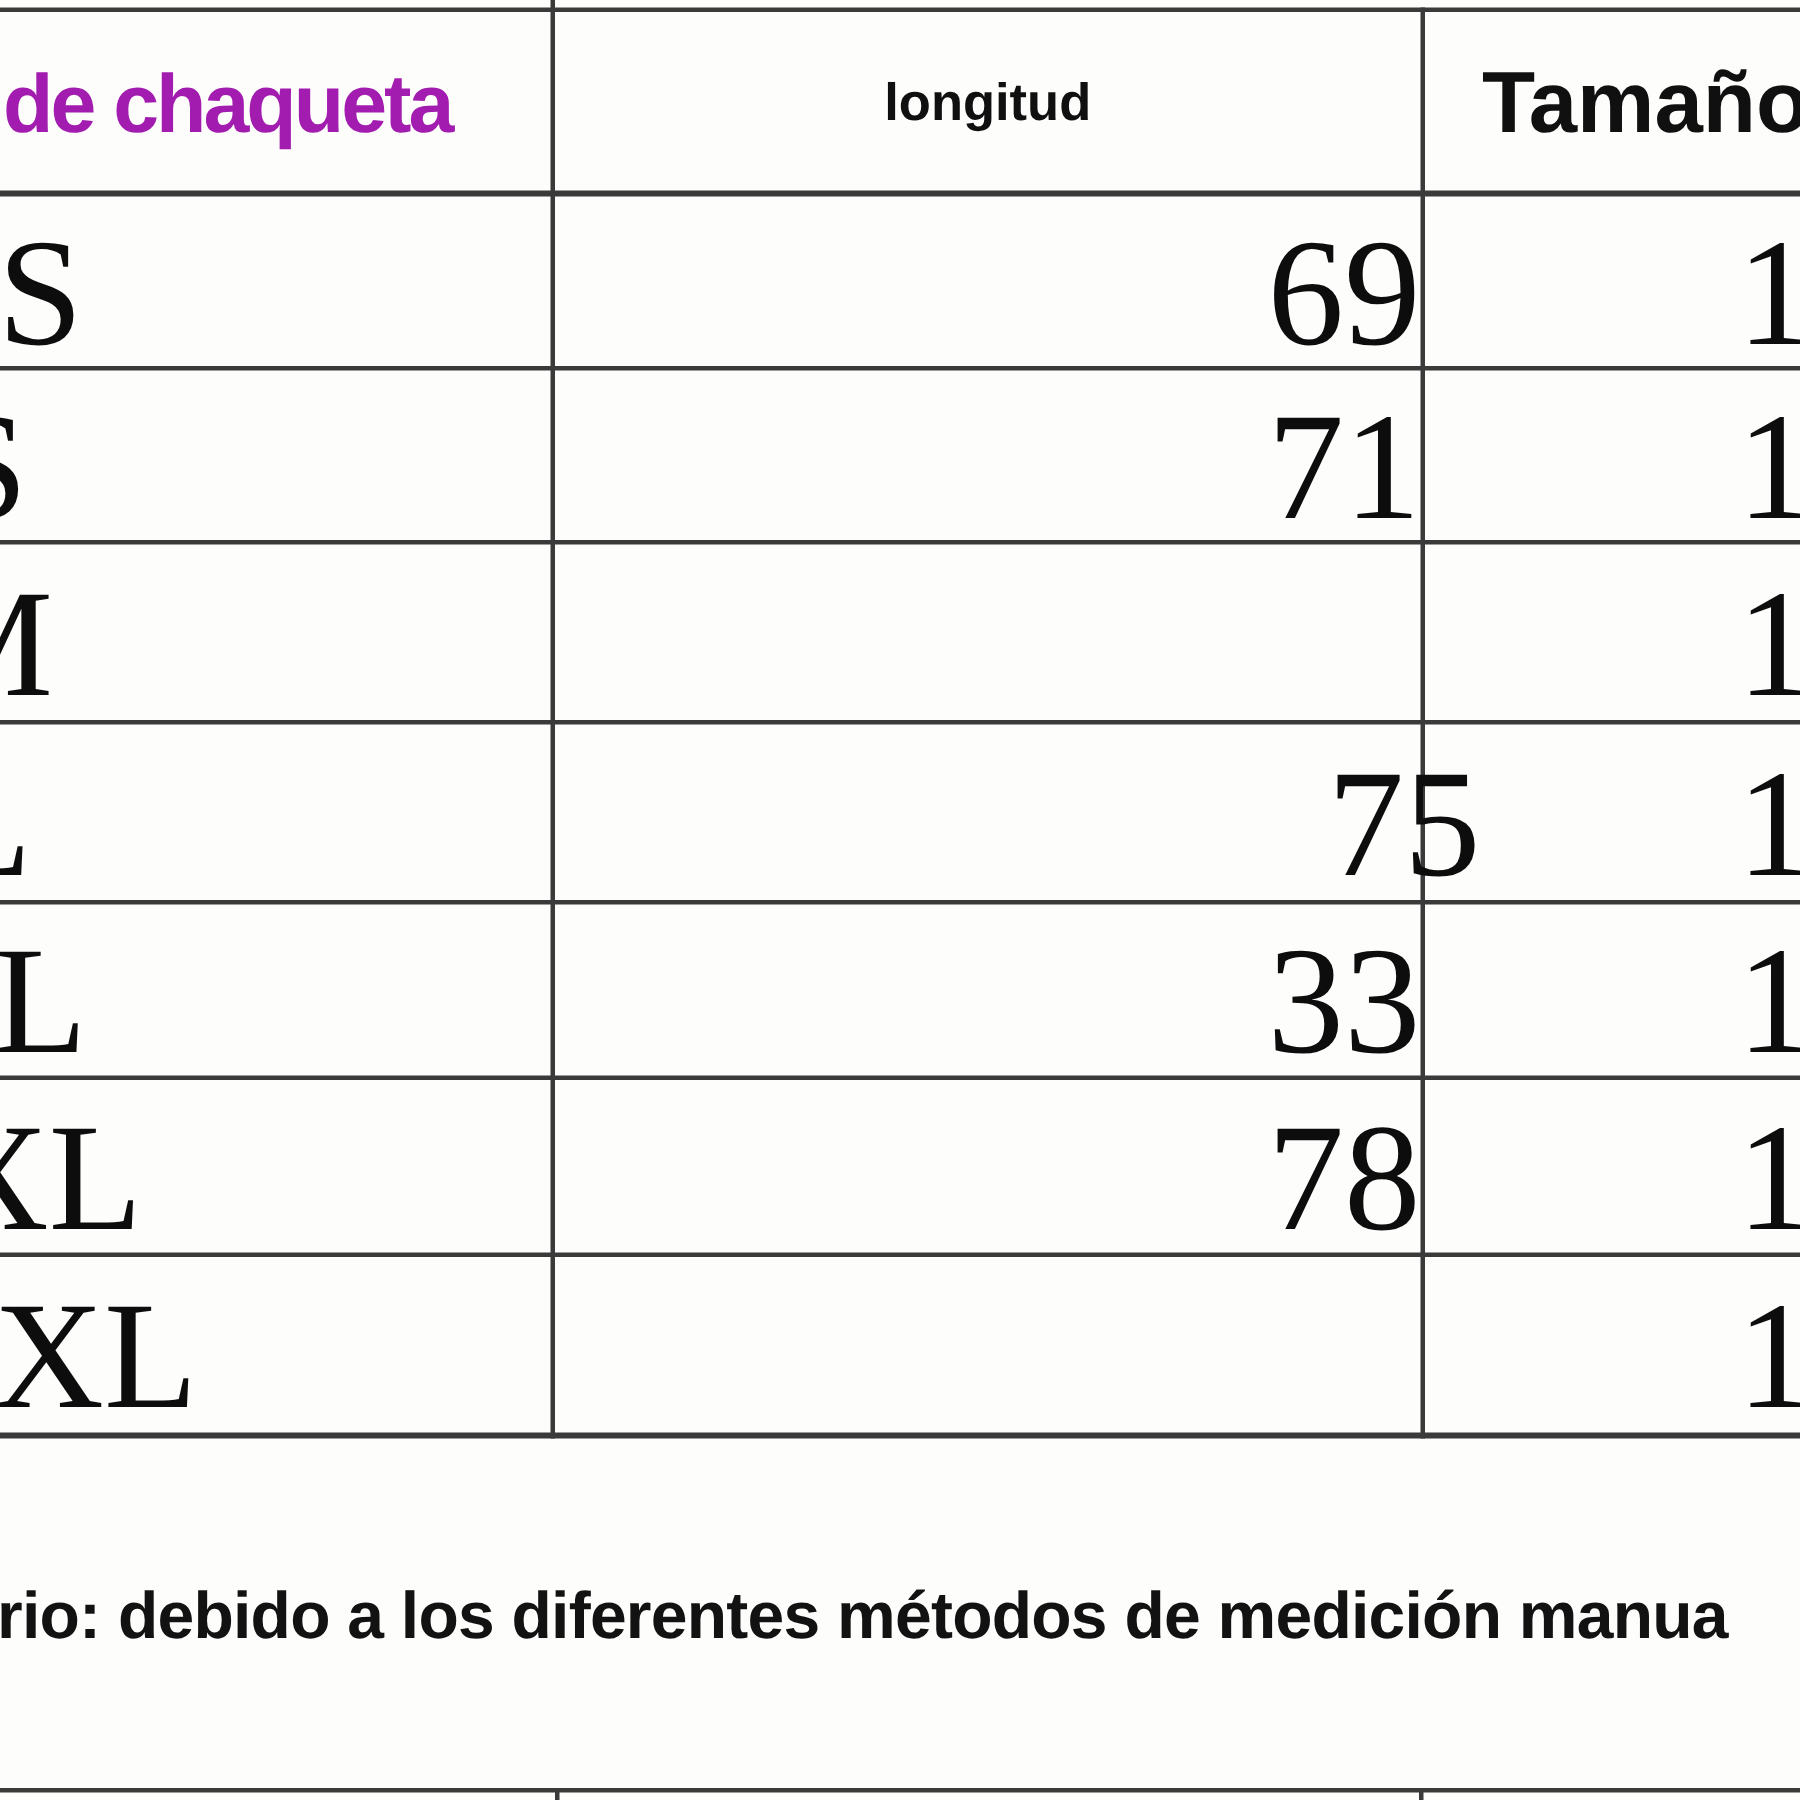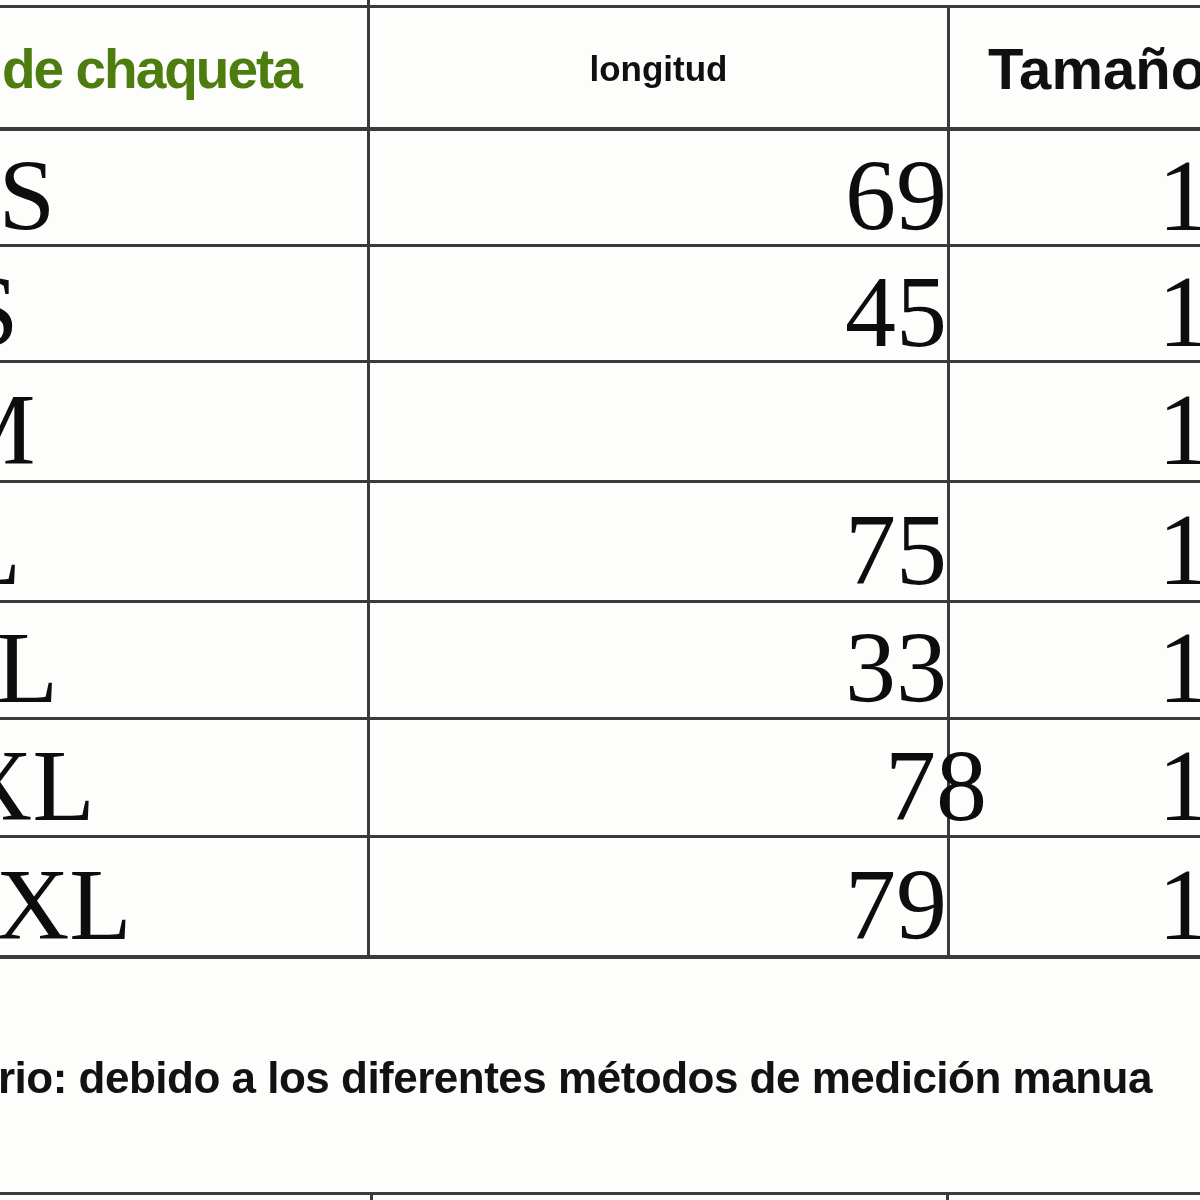--- a/index.html
+++ b/index.html
@@ -9,21 +9,21 @@
     background:#fdfdfc;
     font-family:"Liberation Sans","DejaVu Sans",sans-serif;
     color:#141414;
   }
   
   .hl{position:absolute;left:0;width:1200px;height:3px;background:#3a3a3a;}
   .vl{position:absolute;width:3px;background:#3a3a3a;}
   
   .hcell{position:absolute;top:10px;height:117px;display:flex;align-items:center;}
   .hcell-size{left:0;width:367px;padding-left:2px;
-    font-weight:bold;font-size:55px;letter-spacing:-2px;white-space:nowrap;color:#4d7c0f;}
+    font-weight:bold;font-size:55px;letter-spacing:-2px;white-space:nowrap;color:#a21caf;}
   .hcell-length{left:370px;width:577px;justify-content:center;text-align:center;
     font-weight:bold;font-size:35px;line-height:45px;color:#101010;}
   .hcell-bust{left:950px;width:260px;padding-left:38px;
     font-weight:bold;font-size:58px;white-space:nowrap;color:#101010;}
   
   .serif{
     position:absolute;
     font-family:"Liberation Serif","DejaVu Serif",serif;
     font-size:102px;color:#0d0d0d;white-space:nowrap;
     transform:translateY(8px);
@@ -64,40 +64,39 @@
   </div>
   <div class="hcell hcell-bust">
     <span>Tamaño</span>
   </div>
 
   <div class="serif size-cell" style="top:131px;line-height:113px;">XS</div>
   <div class="serif len-cell" style="top:131px;line-height:113px;">69</div>
   <div class="serif bust-cell" style="top:131px;line-height:113px;">1</div>
 
   <div class="serif size-cell" style="top:247px;line-height:113px;">S</div>
-  <div class="serif len-cell" style="top:247px;line-height:113px;">45</div>
+  <div class="serif len-cell" style="top:247px;line-height:113px;">71</div>
   <div class="serif bust-cell" style="top:247px;line-height:113px;">1</div>
 
   <div class="serif size-cell" style="top:363px;line-height:117px;">M</div>
   <div class="serif bust-cell" style="top:363px;line-height:117px;">1</div>
 
   <div class="serif size-cell" style="top:483px;line-height:117px;">L</div>
-  <div class="serif len-cell" style="top:483px;line-height:117px;">75</div>
+  <div class="serif len-cell" style="top:483px;line-height:117px;padding-left:40px;">75</div>
   <div class="serif bust-cell" style="top:483px;line-height:117px;">1</div>
 
   <div class="serif size-cell" style="top:603px;line-height:114px;">XL</div>
   <div class="serif len-cell" style="top:603px;line-height:114px;">33</div>
   <div class="serif bust-cell" style="top:603px;line-height:114px;">1</div>
 
   <div class="serif size-cell" style="top:720px;line-height:115px;">XXL</div>
-  <div class="serif len-cell" style="top:720px;line-height:115px;margin-left:40px;">78</div>
+  <div class="serif len-cell" style="top:720px;line-height:115px;">78</div>
   <div class="serif bust-cell" style="top:720px;line-height:115px;">1</div>
 
   <div class="serif size-cell" style="top:838px;line-height:117px;">XXXL</div>
-  <div class="serif len-cell" style="top:838px;line-height:117px;">79</div>
   <div class="serif bust-cell" style="top:838px;line-height:117px;">1</div>
 
   <div class="note">rio: debido a los diferentes métodos de medición manua</div>
 
   <div class="hl" style="top:1192px;"></div>
   <div class="vl" style="left:370px;top:1192px;height:8px;"></div>
   <div class="vl" style="left:946px;top:1192px;height:8px;"></div>
 
 </div>
 

